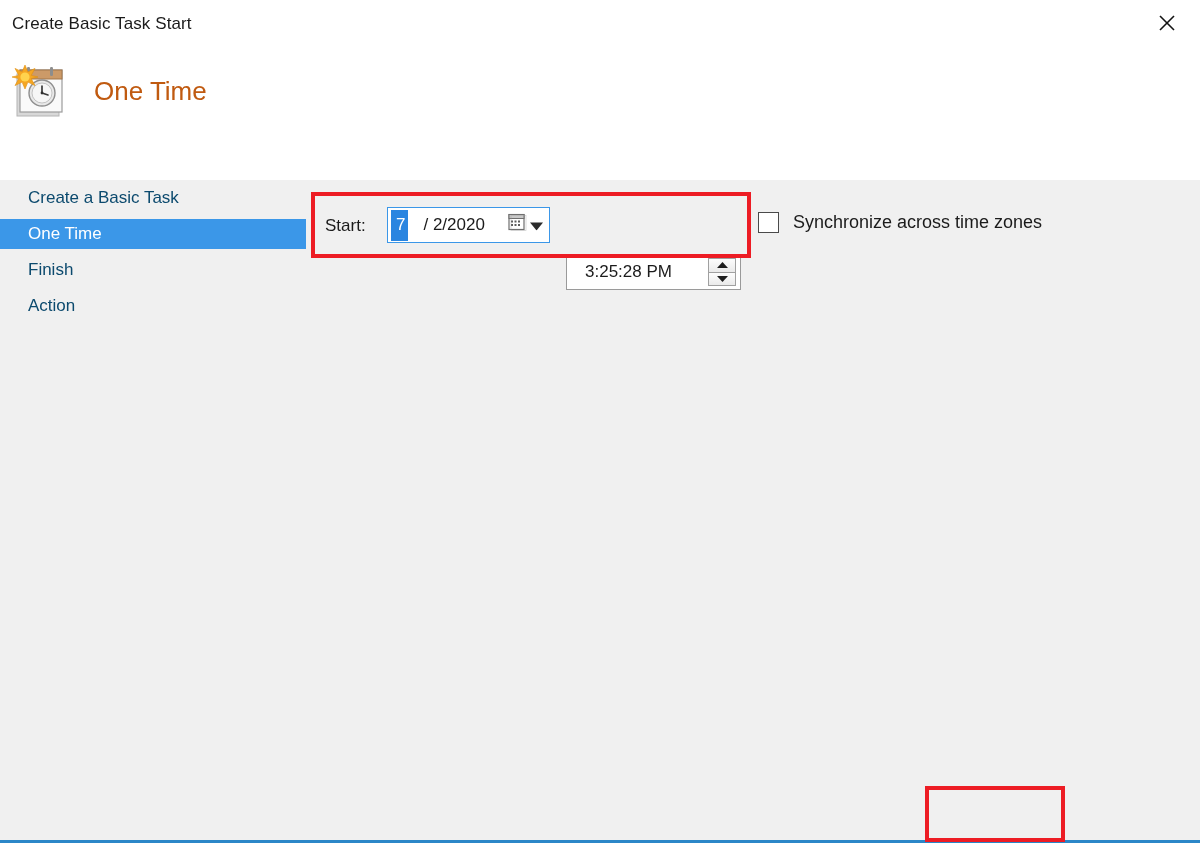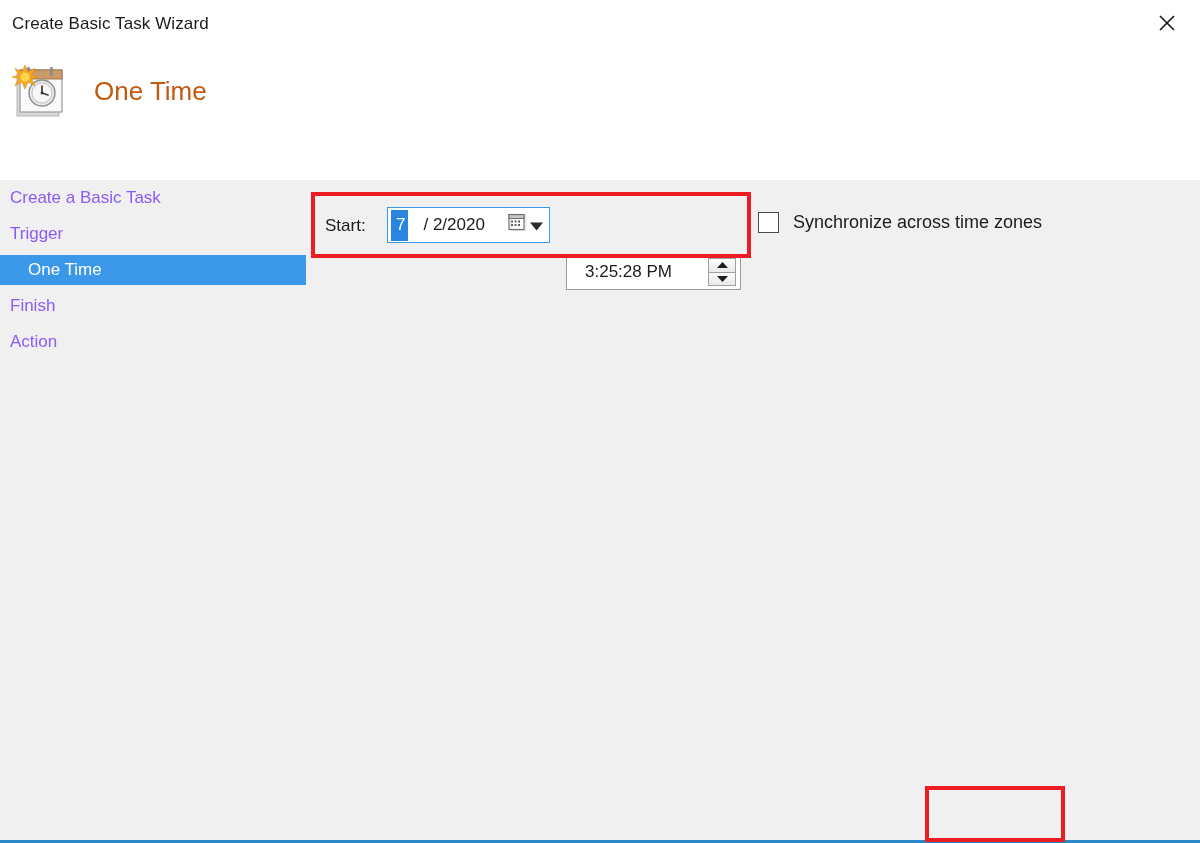--- a/index.html
+++ b/index.html
@@ -85,22 +85,22 @@
   #sidebar {
     position: absolute;
     left: 0; top: 0;
     width: 306px;
   }
   .step {
     position: relative;
     height: 36px;
     line-height: 36px;
     font-size: 17px;
-    color: #8b5cf6;
-    padding-left: 10px;
+    color: #0c4a6e;
+    padding-left: 28px;
     white-space: nowrap;
     box-sizing: border-box;
   }
   .step.sub {
     padding-left: 28px;
   }
   .step.selected {
     background: #3b97e8;
     color: #ffffff;
     height: 30px;
@@ -233,21 +233,21 @@
     color: #1b1b1b;
     white-space: nowrap;
   }
 </style>
 </head>
 <body>
 
 <div id="window">
 
   <div id="titlebar">
-    <div id="title-text">Create Basic Task Wizard</div>
+    <div id="title-text">Create Basic Task Start</div>
     <div id="close-button">
       <svg width="20" height="20" viewBox="0 0 20 20" aria-hidden="true">
         <line x1="3" y1="3" x2="17" y2="17" stroke="#141414" stroke-width="1.6"></line>
         <line x1="17" y1="3" x2="3" y2="17" stroke="#141414" stroke-width="1.6"></line>
       </svg>
     </div>
   </div>
 
   <div id="header">
     <div id="header-icon">
@@ -275,23 +275,20 @@
       </svg>
     </div>
     <div id="header-title">One Time</div>
   </div>
 
   <div id="body">
 
     <div id="sidebar">
       <div class="step">
         <span>Create a Basic Task</span>
-      </div>
-      <div class="step">
-        <span>Trigger</span>
       </div>
       <div class="step sub selected">
         <span>One Time</span>
       </div>
       <div class="step">
         <span>Finish</span>
       </div>
       <div class="step">
         <span>Action</span>
       </div>

